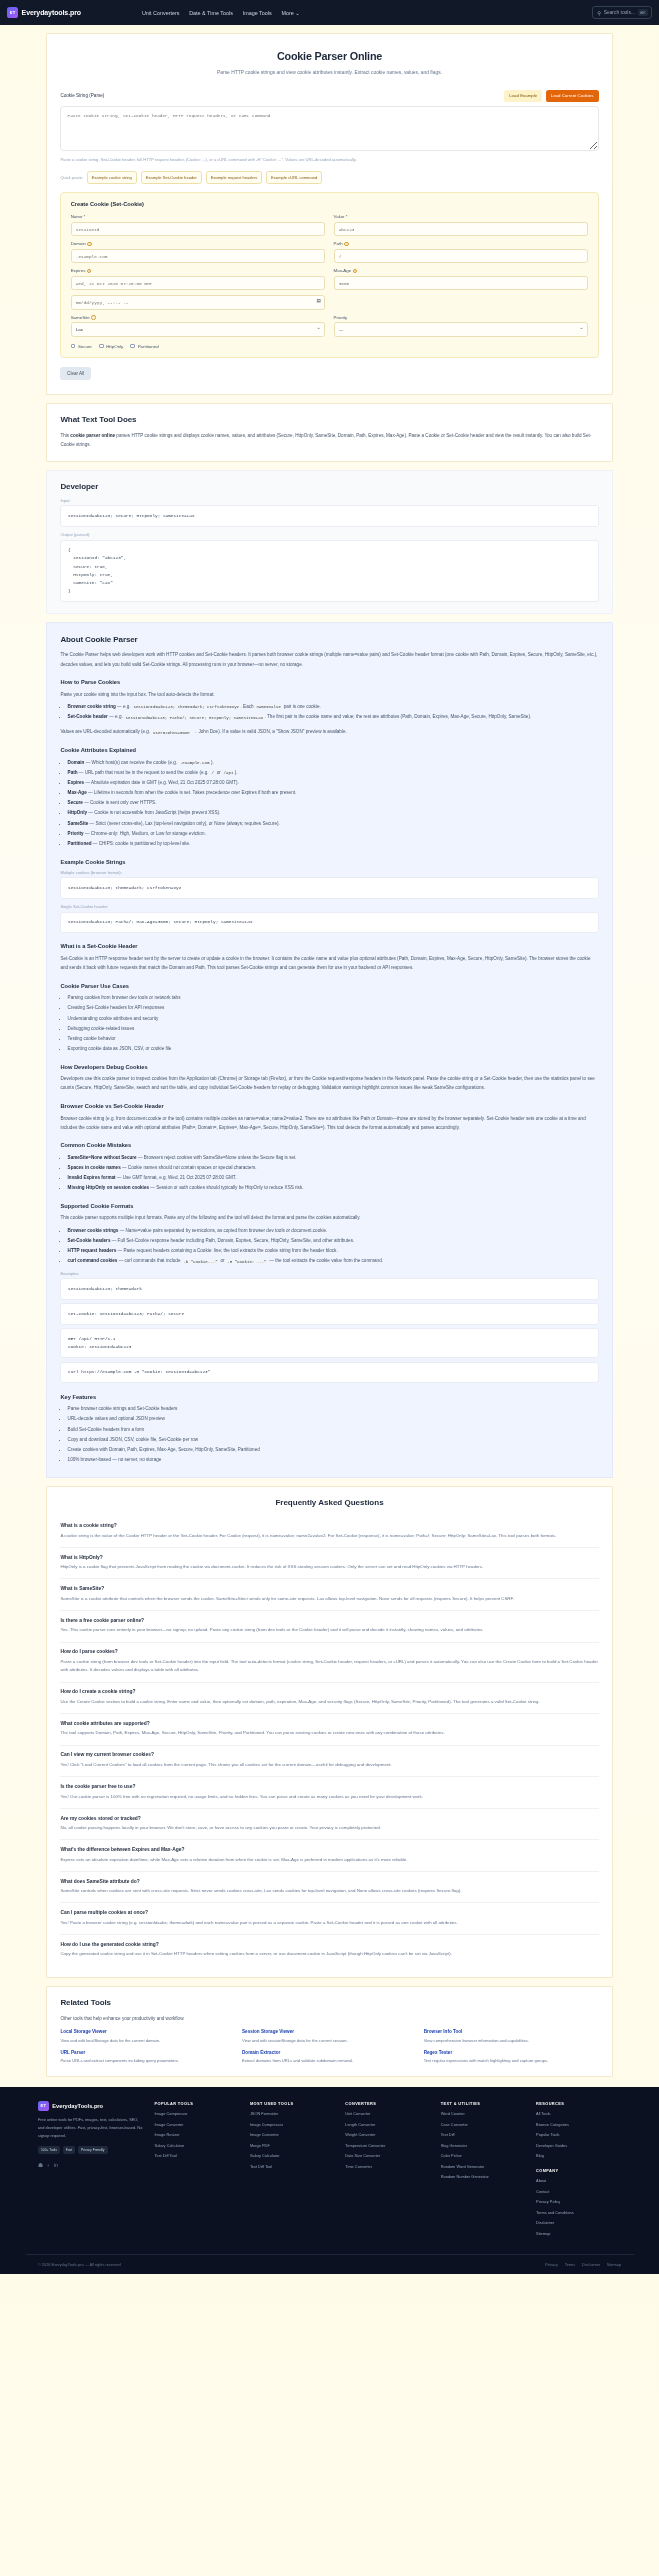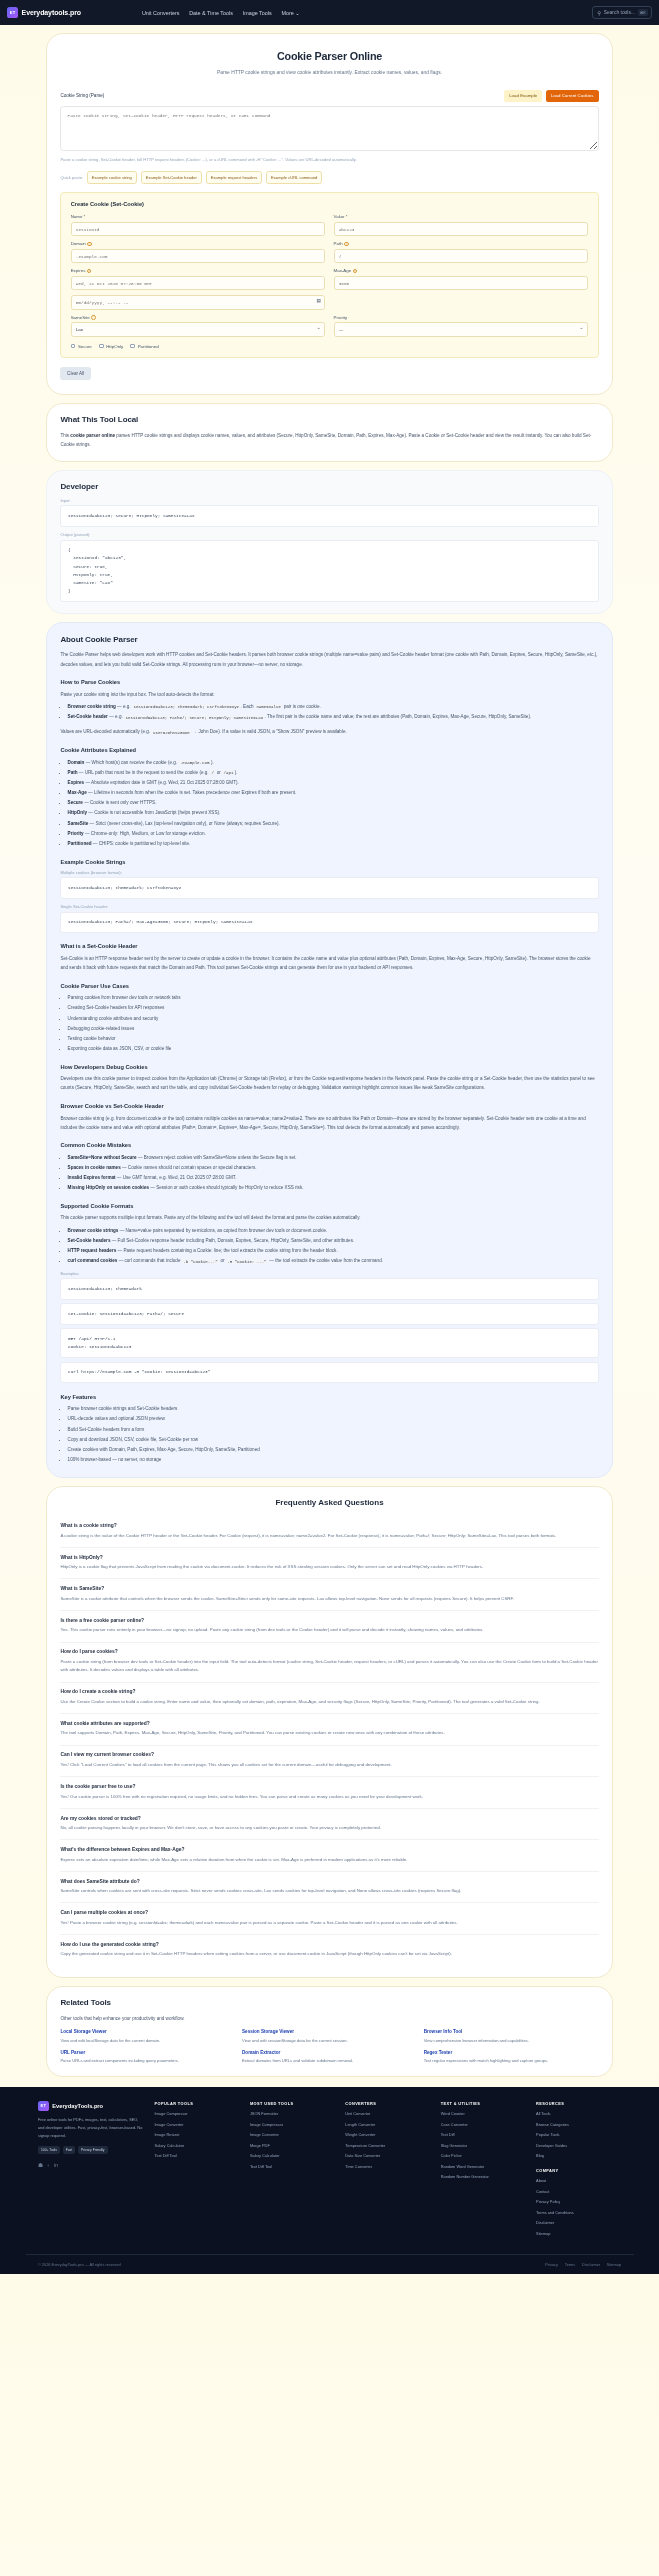--- a/index.html
+++ b/index.html
@@ -28,21 +28,21 @@
   .nav-search {
     margin-left:auto;display:flex;align-items:center;gap:2.6px;
     border:0.5px solid #334155;border-radius:3.1px;padding:2.1px 3.1px 2.1px 4.1px;
   }
   .nav-search .sq { color:#94a3b8;font-size:5.2px;}
   .nav-search .ph { color:#94a3b8;font-size:4.9px;}
   .kbd { background:#1e293b;border-radius:1.5px;color:#94a3b8;font-size:3.6px;padding:1.5px 2.1px;}
   
   .wrap { width:567px; margin:0 auto; padding:8.2px 0 0; }
   .card {
-    background:#fff;border:0.5px solid #f1e9c9;border-radius:17px;
+    background:#fff;border:0.5px solid #f1e9c9;border-radius:1px;
     padding:11.3px 13.4px;margin-bottom:8.2px;
   }
   .card.tinted-blue { background:#eff4fe;border-color:#e2e9fa; }
   .card.tinted-grey { background:#f8fafc;border-color:#eef1f5; }
   
   .hero-card { padding:15.5px 13.4px 13.4px; }
   h1 { font-size:10.8px;text-align:center;font-weight:bold;color:#1e293b;letter-spacing:-0.2px;}
   .sub { text-align:center;font-size:4.9px;color:#64748b;margin:6.2px auto 0;line-height:1.9;max-width:227px;}
   .row-label { display:flex;align-items:center;margin-top:12.4px;}
   .row-label .lbl { font-size:4.6px;color:#334155;font-weight:500;}
@@ -251,21 +251,21 @@
         <label>
             <span class="cb"></span>
             <span>Partitioned</span>
           </label>
       </div>
     </div>
     <button class="btn-clear">Clear All</button>
   </div>
 
   <div class="card">
-    <h2>What This Tool Local</h2>
+    <h2>What Text Tool Does</h2>
     <p class="body"><span>This </span><b>cookie parser online</b><span> parses HTTP cookie strings and displays cookie names, values, and attributes (Secure, HttpOnly, SameSite, Domain, Path, Expires, Max-Age). Paste a Cookie or Set-Cookie header and view the result instantly. You can also build Set-Cookie strings.</span></p>
   </div>
 
   <div class="card tinted-grey">
     <h2>Developer</h2>
     <div class="smalllbl">Input:</div>
     <pre class="code">sessionId=abc123; Secure; HttpOnly; SameSite=Lax</pre>
     <div class="smalllbl">Output (parsed):</div>
     <pre class="code">{
   sessionId: "abc123",

